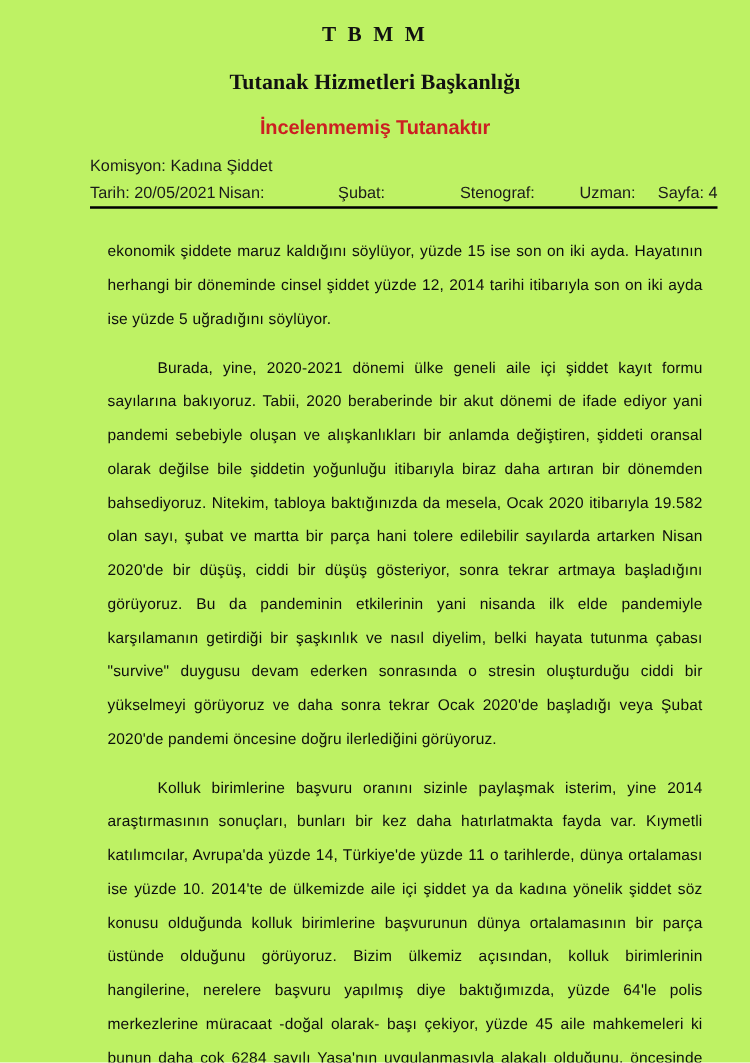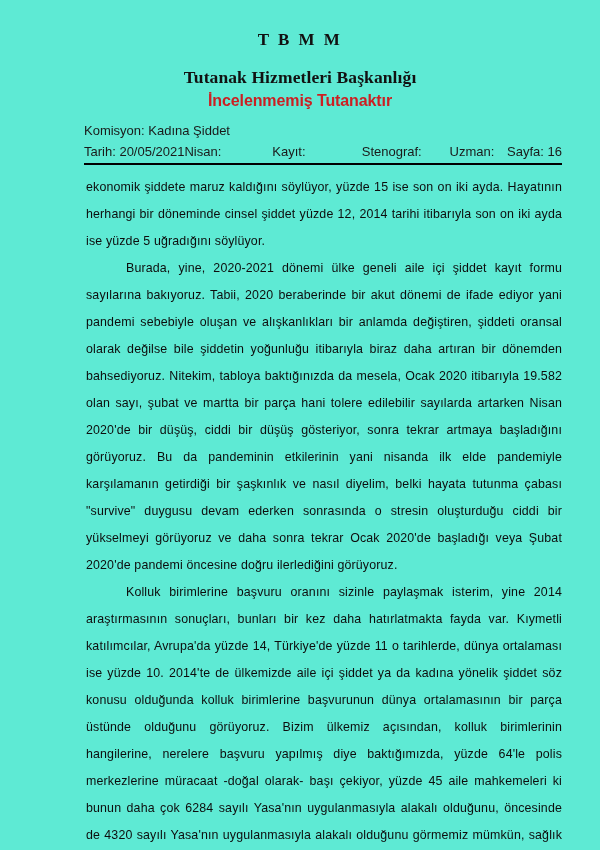--- a/index.html
+++ b/index.html
@@ -13,22 +13,22 @@
     font-family: "Liberation Sans", sans-serif;
     color: #000000;
     overflow: hidden;
     position: relative;
   }
 
   .page {
     width: 600px;
     height: 850px;
     box-sizing: border-box;
-    padding: 16px;
-    background: #5eead4;
+    padding: 4px;
+    background: #bef264;
     position: relative;
   }
 
   
   .masthead {
     text-align: center;
     padding-top: 13px;
   }
   .title-main {
     font-family: "Liberation Serif", serif;
@@ -45,21 +45,21 @@
     line-height: 1.25;
     color: #111111;
     margin-top: 16px;
     letter-spacing: 0.1px;
   }
   .title-note {
     font-family: "Liberation Sans", sans-serif;
     font-weight: bold;
     font-size: 16px;
     line-height: 1.2;
-    margin-top: 2px;
+    margin-top: 16px;
     letter-spacing: -0.1px;
   }
 
   
   .meta {
     margin: 0 22px 0 68px;
     padding-top: 13px;
     font-size: 13px;
     color: #1a1a1a;
   }
@@ -92,21 +92,21 @@
     margin: 0 22px 0 70px;
     padding-top: 9px;
     font-size: 12.4px;
     line-height: 27px;
     text-align: justify;
     text-justify: inter-word;
     color: #0d0d0d;
     letter-spacing: 0.15px;
   }
   .body-text p {
-    margin: 0;
+    margin: 12px;
   }
   .body-text p.indent {
     text-indent: 40px;
   }
 </style>
 </head>
 <body>
 
 <div class="page">
 
@@ -116,24 +116,24 @@
     <div class="title-note" id="status-note" style="color: rgb(204, 31, 34);">İncelenmemiş Tutanaktır</div>
   </div>
 
   <div class="meta">
     <div class="meta-row-1">
       <span class="meta-cell">Komisyon: Kadına Şiddet</span>
     </div>
     <div class="meta-row-2">
       <span class="meta-cell m-tarih">Tarih: 20/05/2021</span>
       <span class="meta-cell m-saat">Nisan:</span>
-      <span class="meta-cell m-kayit">Kayıt:</span>
+      <span class="meta-cell m-kayit">Şubat:</span>
       <span class="meta-cell m-steno">Stenograf:</span>
       <span class="meta-cell m-uzman">Uzman:</span>
-      <span class="meta-cell m-sayfa">Sayfa: 16</span>
+      <span class="meta-cell m-sayfa">Sayfa: 4</span>
     </div>
   </div>
 
   <hr class="rule">
 
   <div class="body-text" id="body-text">
       <p>ekonomik şiddete maruz kaldığını söylüyor, yüzde 15 ise son on iki ayda. Hayatının herhangi bir döneminde cinsel şiddet yüzde 12, 2014 tarihi itibarıyla son on iki ayda ise yüzde 5 uğradığını söylüyor.</p>
       <p class="indent">Burada, yine, 2020-2021 dönemi ülke geneli aile içi şiddet kayıt formu sayılarına bakıyoruz. Tabii, 2020 beraberinde bir akut dönemi de ifade ediyor yani pandemi sebebiyle oluşan ve alışkanlıkları bir anlamda değiştiren, şiddeti oransal olarak değilse bile şiddetin yoğunluğu itibarıyla biraz daha artıran bir dönemden bahsediyoruz. Nitekim, tabloya baktığınızda da mesela, Ocak 2020 itibarıyla 19.582 olan sayı, şubat ve martta bir parça hani tolere edilebilir sayılarda artarken Nisan 2020'de bir düşüş, ciddi bir düşüş gösteriyor, sonra tekrar artmaya başladığını görüyoruz. Bu da pandeminin etkilerinin yani nisanda ilk elde pandemiyle karşılamanın getirdiği bir şaşkınlık ve nasıl diyelim, belki hayata tutunma çabası "survive" duygusu devam ederken sonrasında o stresin oluşturduğu ciddi bir yükselmeyi görüyoruz ve daha sonra tekrar Ocak 2020'de başladığı veya Şubat 2020'de pandemi öncesine doğru ilerlediğini görüyoruz.</p>
       <p class="indent">Kolluk birimlerine başvuru oranını sizinle paylaşmak isterim, yine 2014 araştırmasının sonuçları, bunları bir kez daha hatırlatmakta fayda var. Kıymetli katılımcılar, Avrupa'da yüzde 14, Türkiye'de yüzde 11 o tarihlerde, dünya ortalaması ise yüzde 10. 2014'te de ülkemizde aile içi şiddet ya da kadına yönelik şiddet söz konusu olduğunda kolluk birimlerine başvurunun dünya ortalamasının bir parça üstünde olduğunu görüyoruz. Bizim ülkemiz açısından, kolluk birimlerinin hangilerine, nerelere başvuru yapılmış diye baktığımızda, yüzde 64'le polis merkezlerine müracaat -doğal olarak- başı çekiyor, yüzde 45 aile mahkemeleri ki bunun daha çok 6284 sayılı Yasa'nın uygulanmasıyla alakalı olduğunu, öncesinde de 4320 sayılı Yasa'nın uygulanmasıyla alakalı olduğunu görmemiz mümkün, sağlık kuruluşlarına</p>
     </div>

